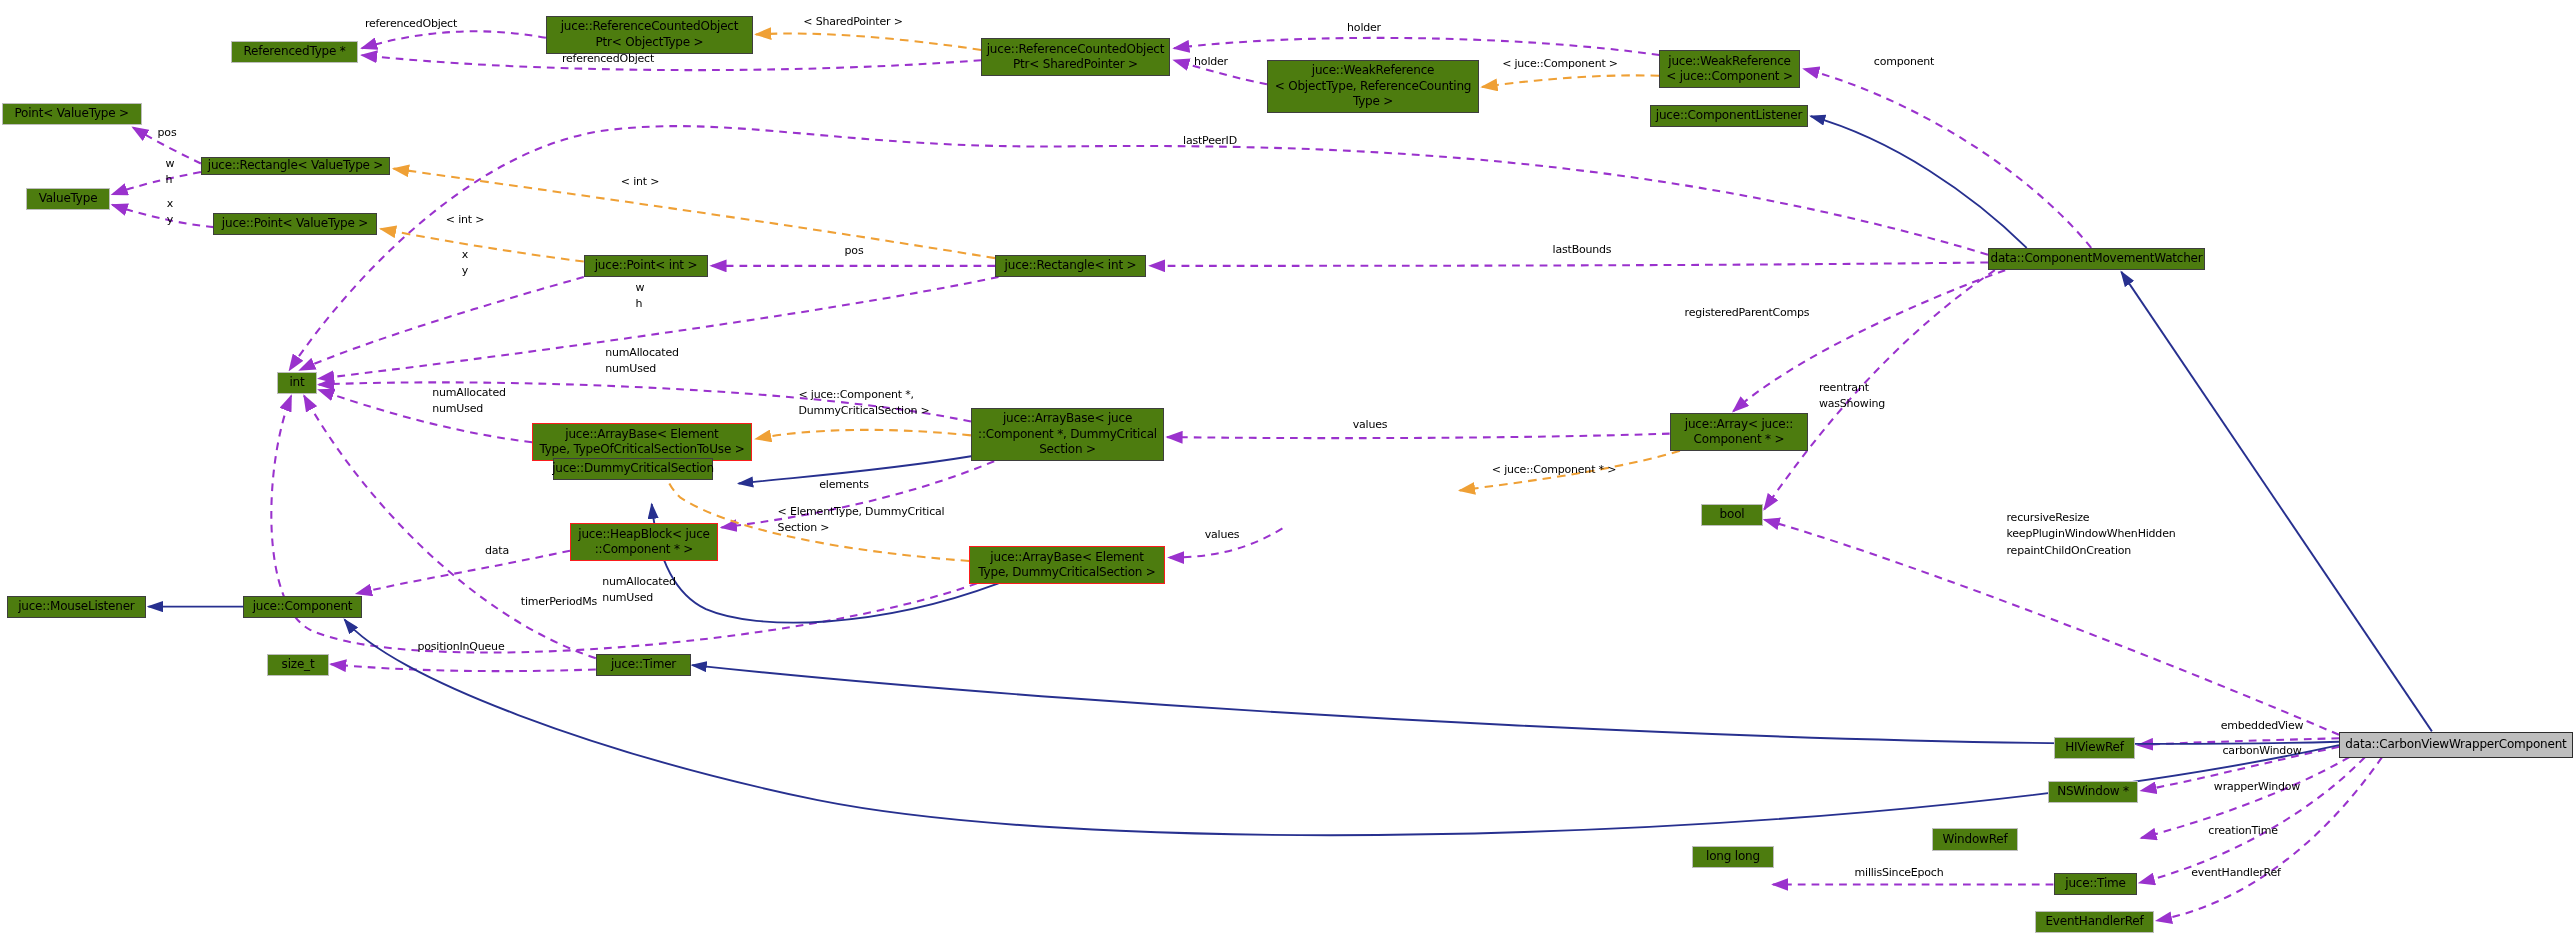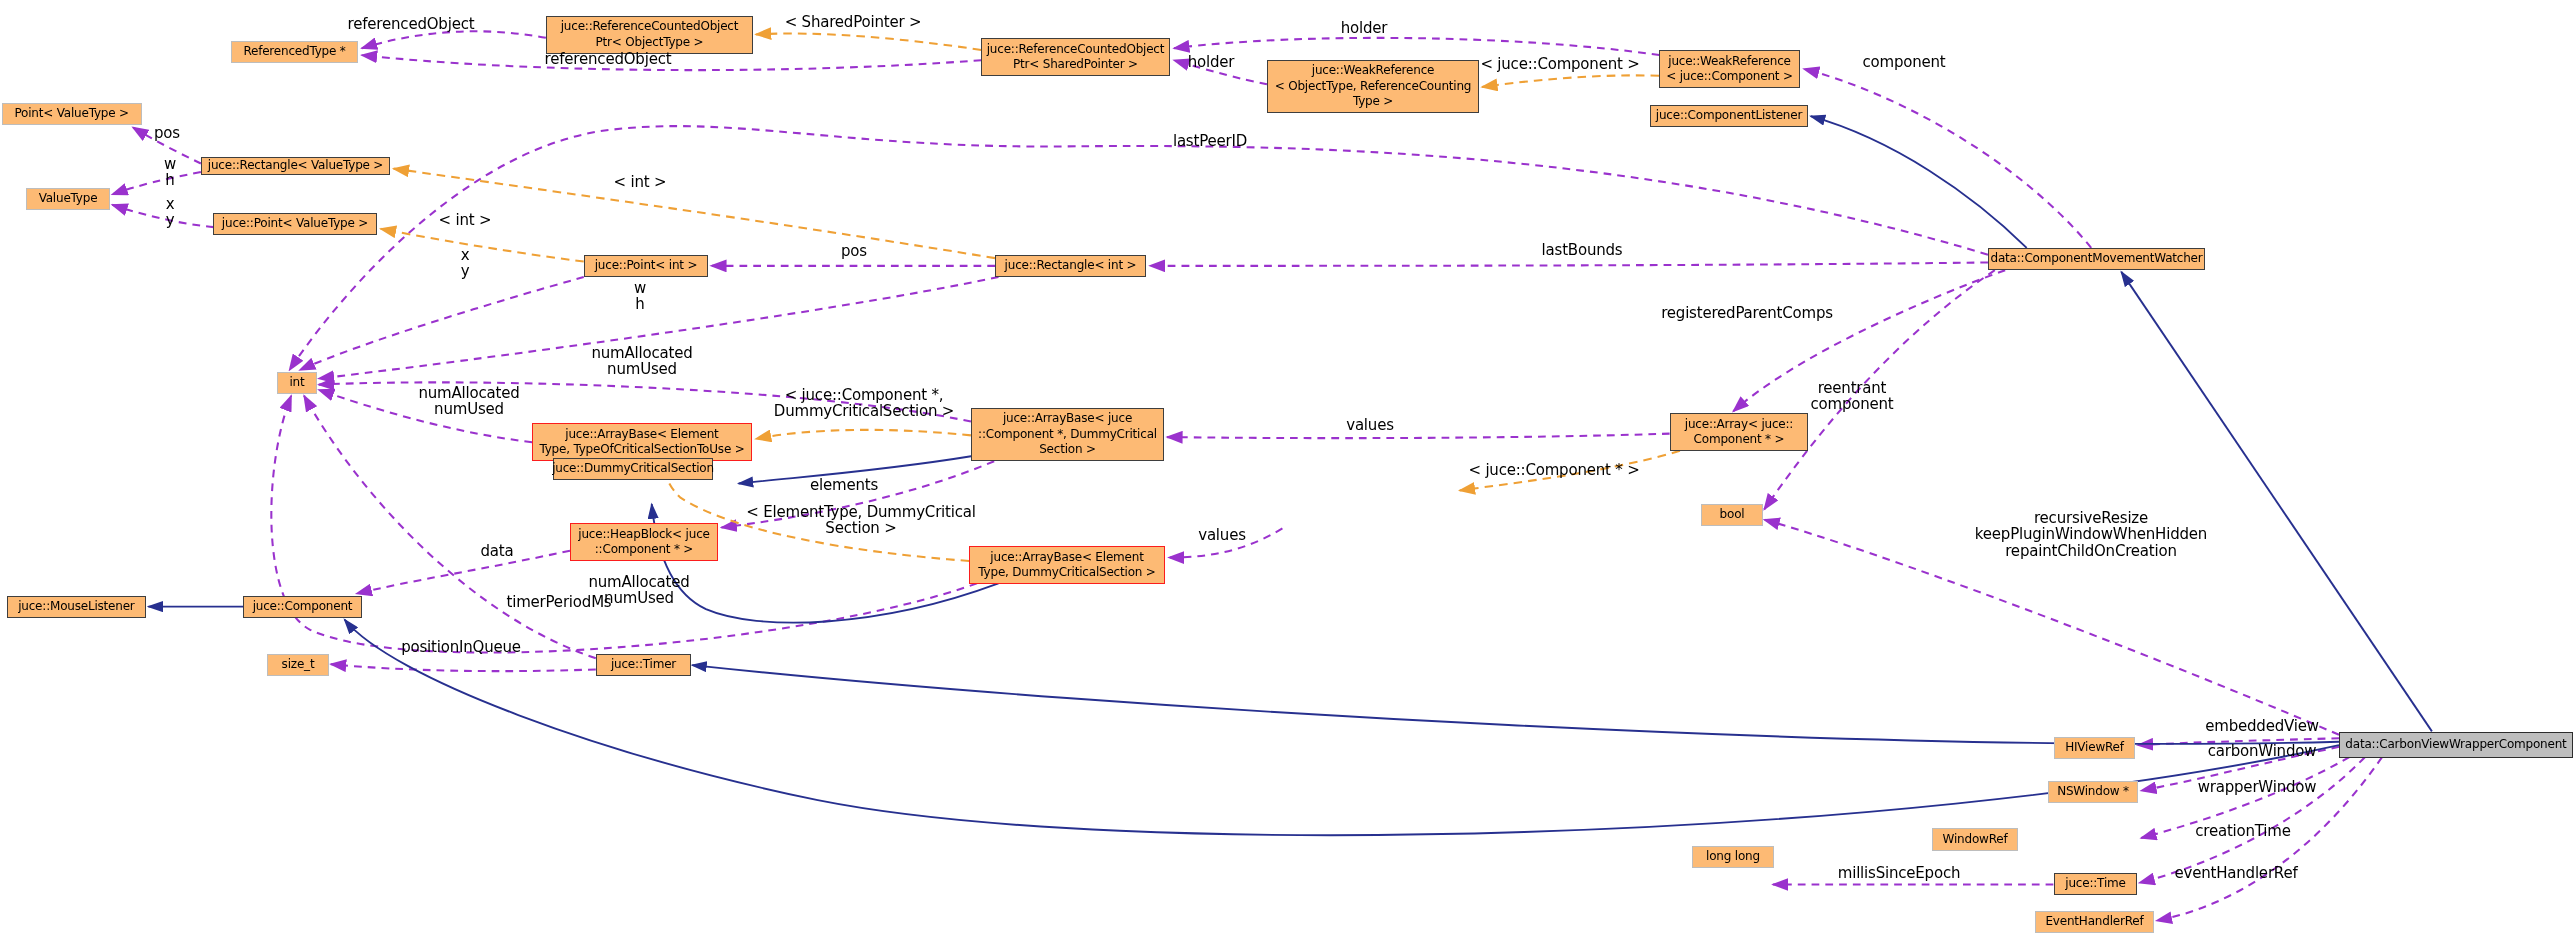--- a/index.html
+++ b/index.html
@@ -17,33 +17,33 @@
   #canvas{
     position:relative;width:2576px;height:937px;background:var(--c-bg);
     font-family:"DejaVu Sans","Liberation Sans",sans-serif;overflow:hidden;
   }
   #edge-layer{position:absolute;left:0;top:0;width:2576px;height:937px;}
   .e{fill:none;}
   .e-m{stroke:var(--c-member);stroke-width:2.4;stroke-dasharray:9 7;}
   .e-t{stroke:var(--c-template);stroke-width:2.4;stroke-dasharray:10 7;}
   .e-i{stroke:var(--c-inherit);stroke-width:2.2;}
   .node{
-    position:absolute;box-sizing:border-box;background:#fdba74;
+    position:absolute;box-sizing:border-box;background:#4d7c0f;
     border:0.9px solid var(--c-plain-border);color:var(--c-text);
     font-size:12px;line-height:15.5px;letter-spacing:-0.2px;
     display:flex;align-items:center;justify-content:center;text-align:center;
     white-space:pre-line;padding:0.9px 3.4px;cursor:pointer;
   }
   .node.bold{border:1.7px solid var(--c-bold-border);}
   .node.red{border:1.7px solid var(--c-red-border);}
   .node.main{background:var(--c-main-fill);border:1.7px solid #2d2d2d;}
   .elabel{
     position:absolute;transform:translate(-50%,-50%);
-    font-size:15px;line-height:16.4px;letter-spacing:-0.2px;color:var(--c-text);
-    text-align:center;white-space:pre;pointer-events:none;
+    font-size:11px;line-height:16.4px;letter-spacing:-0.2px;color:var(--c-text);
+    white-space:pre;pointer-events:none;
   }
 </style>
 </head>
 <body>
 
 <div id="canvas">
 
   <svg id="edge-layer" viewBox="0 0 2993 1089">
     <defs>
       <marker id="arrow-m" markerUnits="userSpaceOnUse" markerWidth="20" markerHeight="15" refX="18" refY="7.5" orient="auto">
@@ -178,21 +178,21 @@
   <div class="elabel" style="left:864px;top:403px">&lt; juce::Component *,
 DummyCriticalSection &gt;</div>
   <div class="elabel" style="left:844px;top:485px">elements</div>
   <div class="elabel" style="left:861px;top:520px">&lt; ElementType, DummyCritical
 Section &gt;</div>
   <div class="elabel" style="left:1370px;top:425px">values</div>
   <div class="elabel" style="left:1554px;top:470px">&lt; juce::Component * &gt;</div>
   <div class="elabel" style="left:1222px;top:535px">values</div>
   <div class="elabel" style="left:1747px;top:313px">registeredParentComps</div>
   <div class="elabel" style="left:1852px;top:396px">reentrant
-component</div>
+wasShowing</div>
   <div class="elabel" style="left:2091px;top:535px">recursiveResize
 keepPluginWindowWhenHidden
 repaintChildOnCreation</div>
   <div class="elabel" style="left:639px;top:590px">numAllocated
 numUsed</div>
   <div class="elabel" style="left:497px;top:551px">data</div>
   <div class="elabel" style="left:559px;top:602px">timerPeriodMs</div>
   <div class="elabel" style="left:461px;top:647px">positionInQueue</div>
   <div class="elabel" style="left:1899px;top:873px">millisSinceEpoch</div>
   <div class="elabel" style="left:2262px;top:726px">embeddedView</div>

